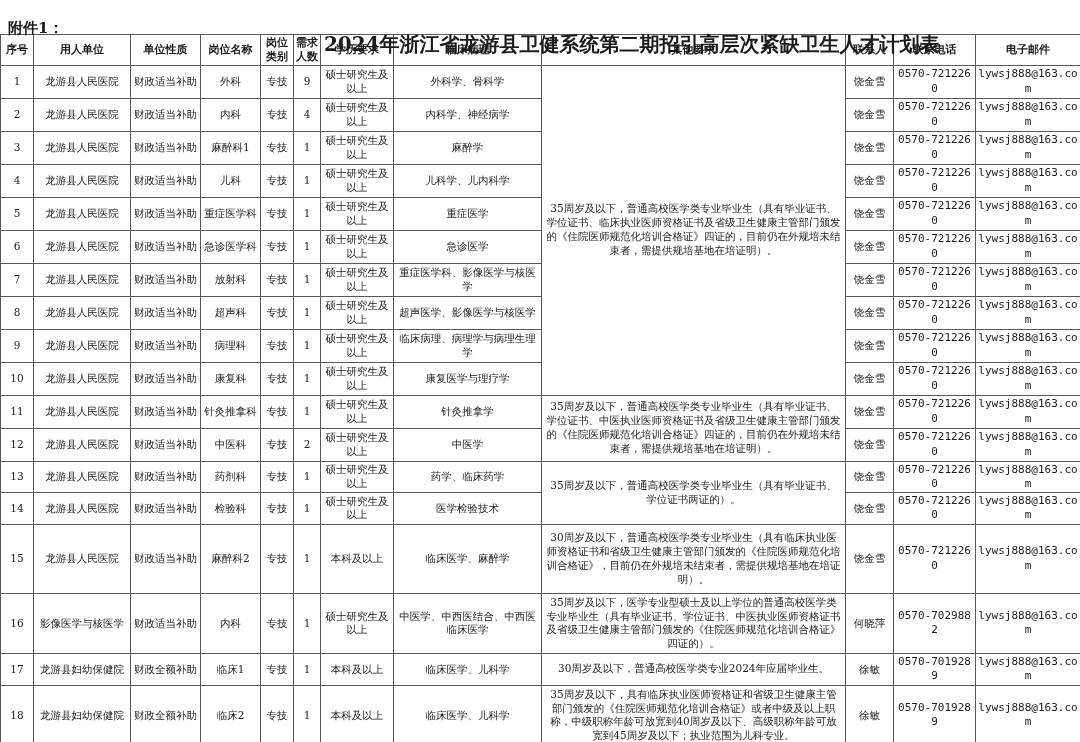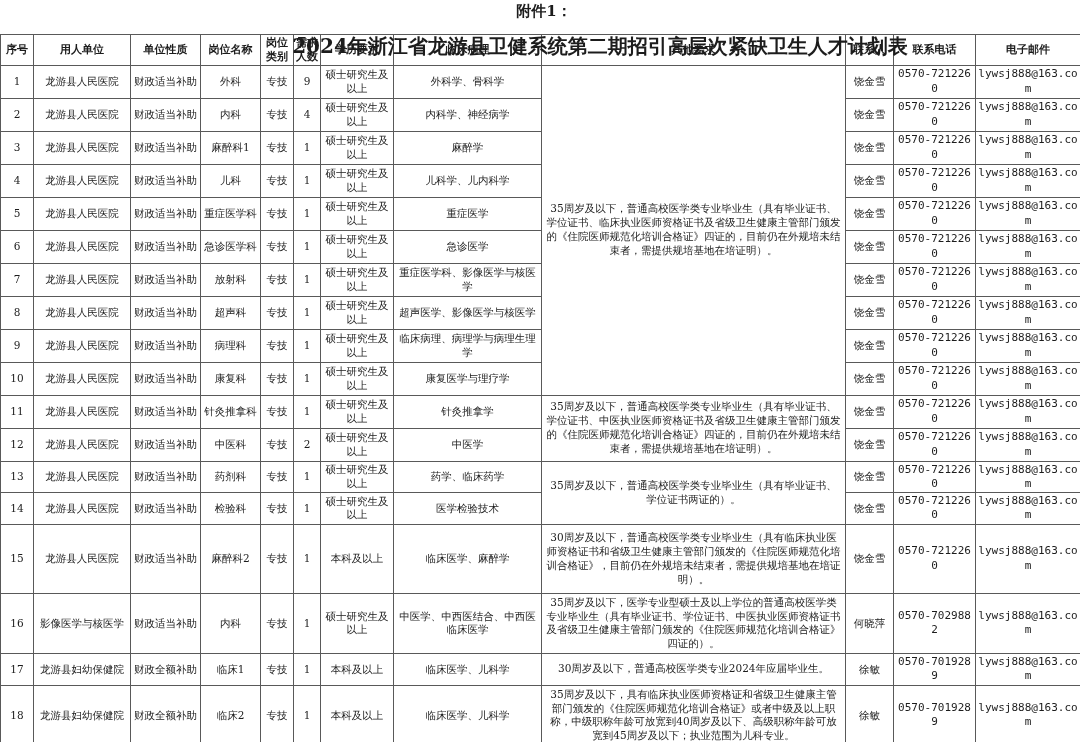--- a/index.html
+++ b/index.html
@@ -7,24 +7,22 @@
   body {
     width: 1080px; height: 742px;
     background: #ffffff;
     color: #1c1c1c;
     font-family: "DejaVu Serif", "Liberation Serif", serif;
     overflow: hidden;
   }
   .page { width: 1080px; }
   .title-row {
     display: flex;
-    align-items: center;
     height: 34px;
-    padding-top: 2px;
-    flex-direction: column;
+    padding-top: 19px;
   }
   .attachment {
     font-weight: bold;
     font-size: 15px;
     padding-left: 8px;
     white-space: nowrap;
   }
   .doc-title {
     flex: 1;
     margin: 12px;

